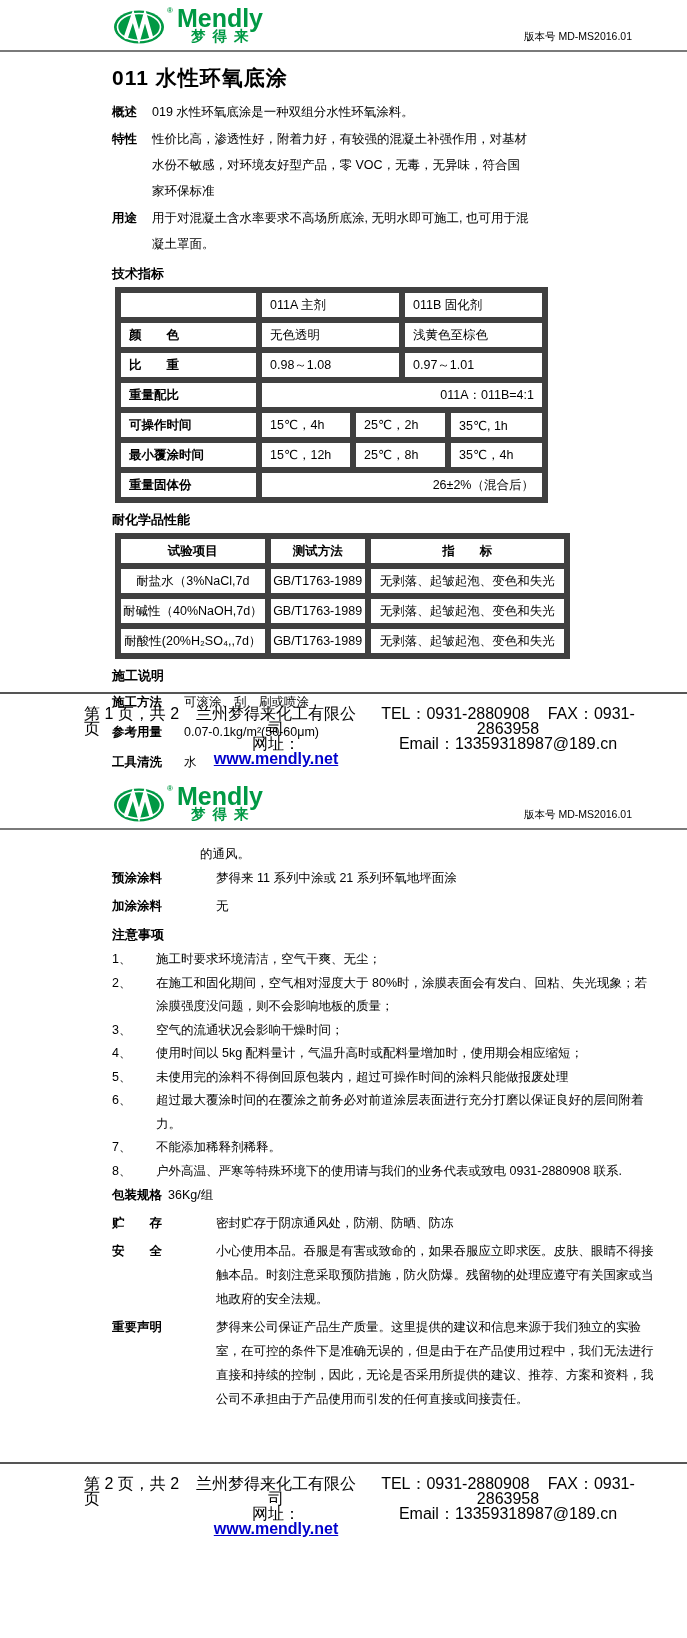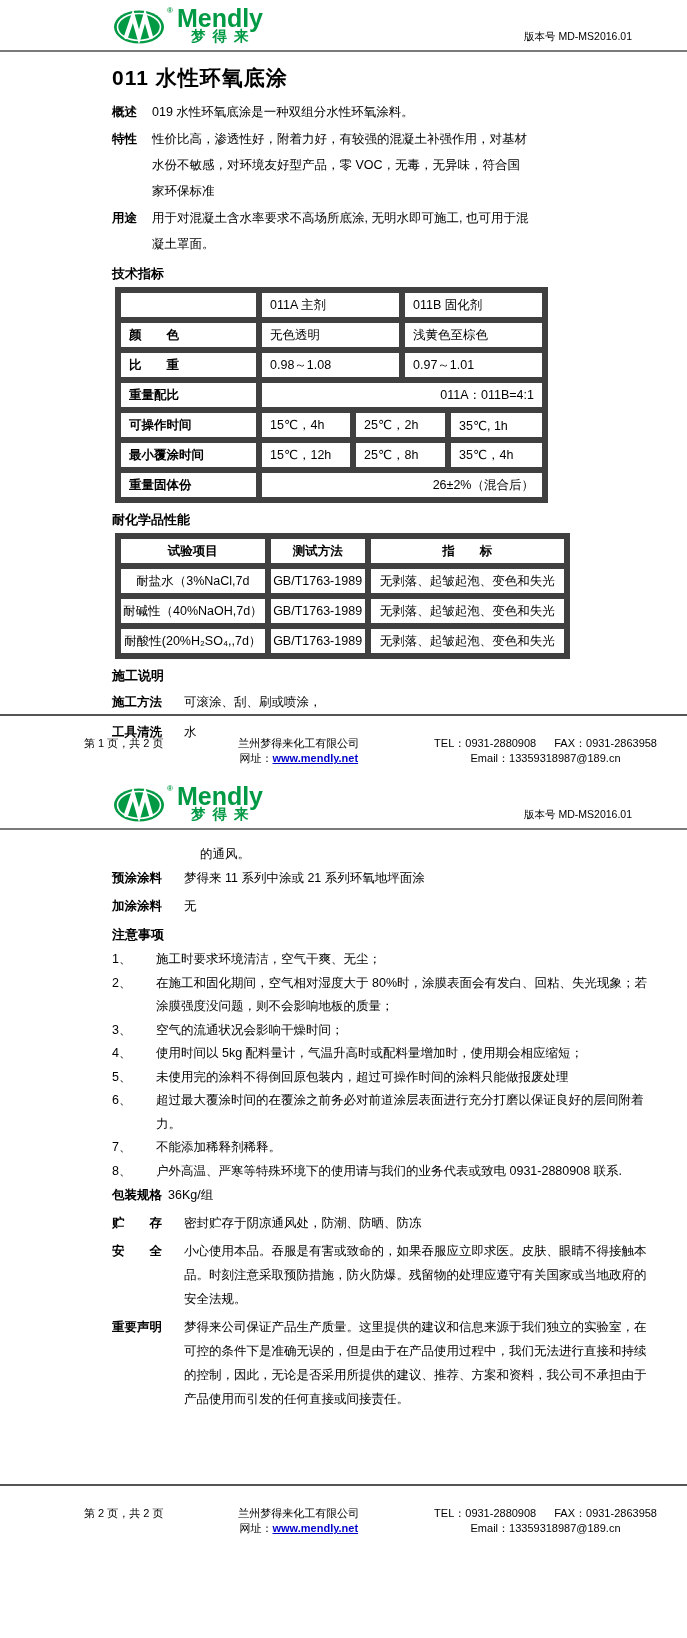--- a/index.html
+++ b/index.html
@@ -41,31 +41,31 @@
   .chem-table td.hdr{font-weight:bold;}
 
   
   .cons-row{display:flex;line-height:26px;margin-bottom:4px;}
   .cons-label{flex:none;width:72px;font-weight:bold;}
   .cons-body{flex:1;}
   .pack-row{display:flex;line-height:24px;margin-bottom:4px;}
   .pack-label{flex:none;width:56px;font-weight:bold;}
 
   
-  .p2 .row,.p2 .cons-row{line-height:24px;}
+  .p2 .row,.p2 .cons-row{line-height:24px;gap:32px;}
   .continuation{margin-left:88px;line-height:24px;margin-top:12px;}
   .note{display:flex;line-height:23.5px;}
   .note-num{flex:none;width:44px;}
   .note-text{flex:1;}
 
   
   .page-footer{position:absolute;left:0;right:0;bottom:4px;}
   .footer-rule{border-top:2px solid #555;height:0;}
-  .footer-cols{display:flex;justify-content:space-between;padding:20px 30px 0 84px;
-    font-size:11px;line-height:15px;}
+  .footer-cols{display:flex;justify-content:space-between;padding:12px 30px 0 84px;
+    font-size:16px;line-height:15px;}
   .footer-center{text-align:center;}
   .footer-right{text-align:center;}
   .footer-tel{margin-right:18px;}
   a.weblink{color:#0000cc;text-decoration:underline;font-weight:bold;cursor:pointer;}
 </style>
 </head>
 <body>
 
 <div class="page page1">
 
@@ -186,20 +186,24 @@
     </tbody>
       </table>
 
     <div class="sec-heading">施工说明</div>
 
     <div class="cons-row">
       <span class="cons-label">施工方法</span>
       <span class="cons-body">可滚涂、刮、刷或喷涂，</span>
     </div>
     <div class="cons-row">
+      <span class="cons-label">参考用量</span>
+      <span class="cons-body">0.07-0.1kg/m²(50-60μm)</span>
+    </div>
+    <div class="cons-row">
       <span class="cons-label">工具清洗</span>
       <span class="cons-body">水</span>
     </div>
 
   </div>
 
   <div class="page-footer">
     <div class="footer-rule"></div>
     <div class="footer-cols">
       <div class="footer-left">第 1 页，共 2 页</div>

